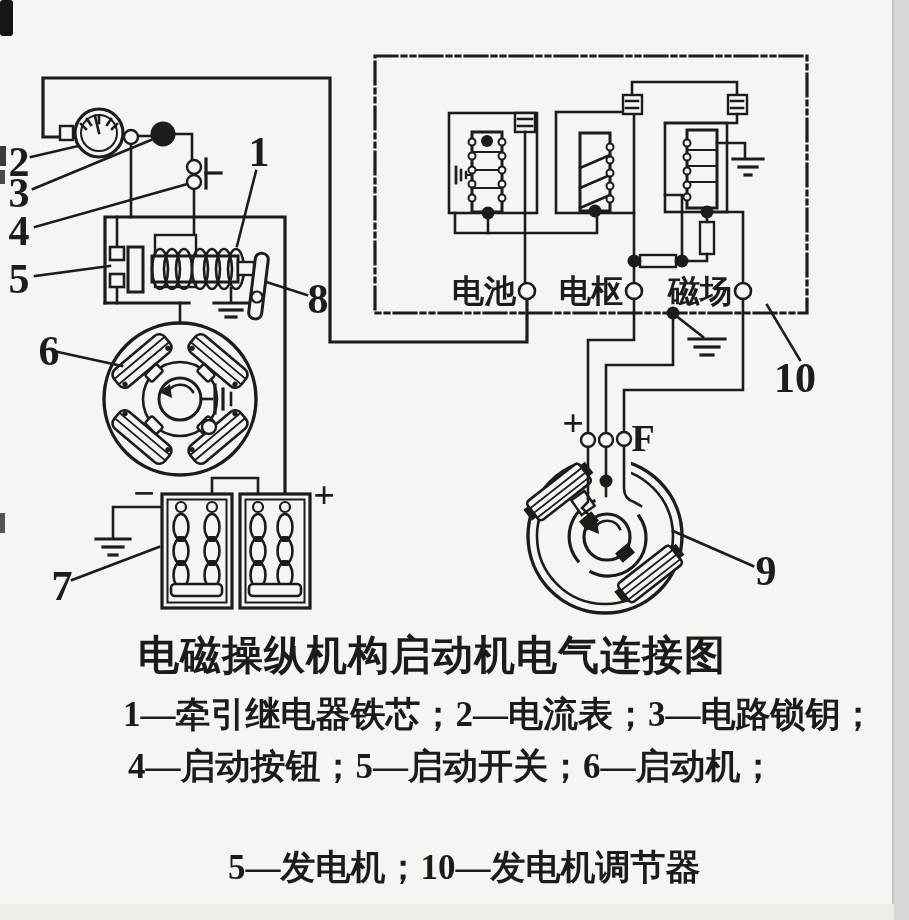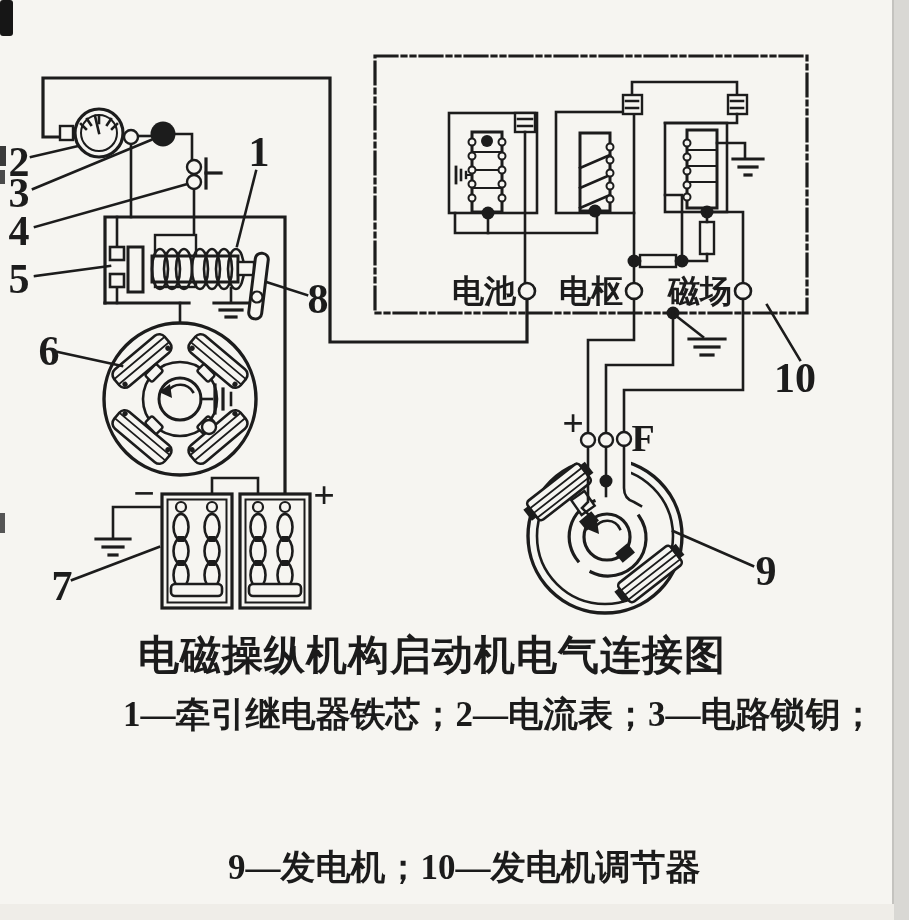--- a/index.html
+++ b/index.html
@@ -379,14 +379,15 @@
     <text class="num" x="49" y="351" text-anchor="middle" dominant-baseline="central">6</text>
     <text class="num" x="62" y="586" text-anchor="middle" dominant-baseline="central">7</text>
     <text class="num" x="318" y="299" text-anchor="middle" dominant-baseline="central">8</text>
     <text class="num" x="766" y="571" text-anchor="middle" dominant-baseline="central">9</text>
     <text class="num" x="795" y="378" text-anchor="middle" dominant-baseline="central">10</text>
   </g>
 </svg>
 
   <div class="cap" id="fig-title">电磁操纵机构启动机电气连接图</div>
   <div class="cap" id="cap-1">1—牵引继电器铁芯；2—电流表；3—电路锁钥；</div>
-  <div class="cap" id="cap-4">9—发电机；10—发电机调节器</div>
+  <div class="cap" id="cap-2">4—启动按钮；5—启动开关；6—启动机；</div>
+  <div class="cap" id="cap-4">5—发电机；10—发电机调节器</div>
 </div>
 
 </body></html>

